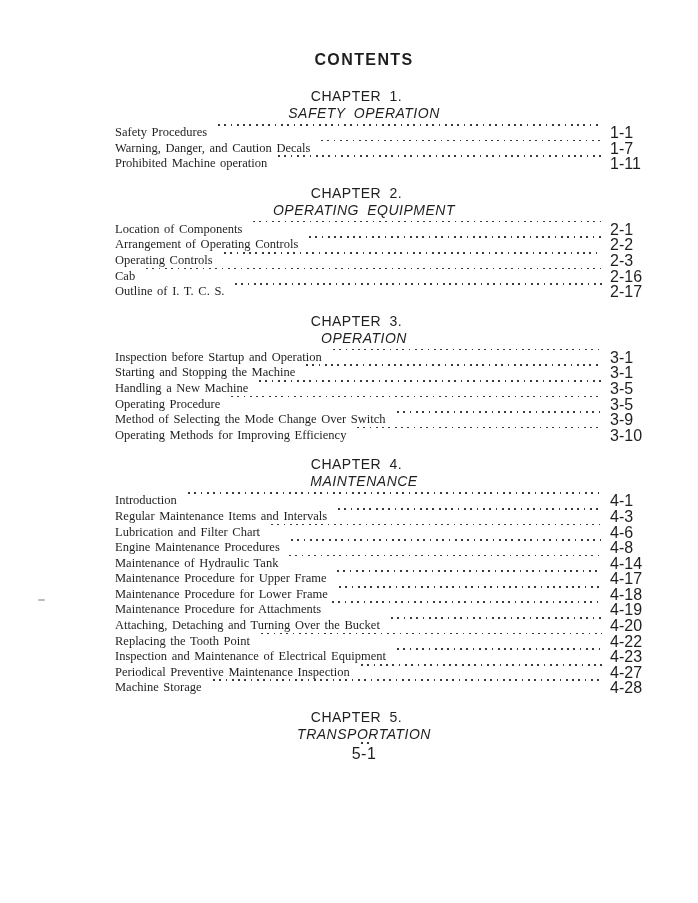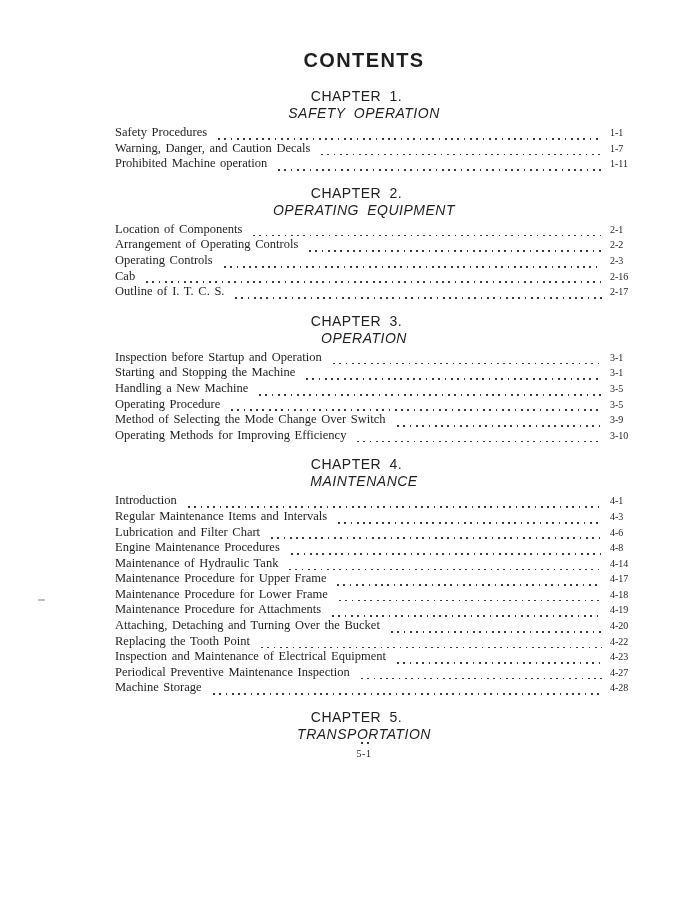--- a/index.html
+++ b/index.html
@@ -11,56 +11,56 @@
     position: relative;
     overflow: hidden;
   }
   .page {
     position: absolute; inset: 0;
     padding: 50px 50px 0 80px;
     box-sizing: border-box;
   }
   .doc-title {
     font-family: "Liberation Sans", sans-serif;
-    font-size: 20px; line-height: 20px;
+    font-size: 16px; line-height: 20px;
     font-weight: 600;
     letter-spacing: 1.4px;
     word-spacing: 3px;
     text-align: center;
     margin: 0 0 18px 0;
   }
   .chapter-heading {
     display: flex; align-items: center;
     font-family: "Liberation Sans", sans-serif;
     font-size: 14px; line-height: 17px;
     letter-spacing: 0.5px;
     margin: 13px 0 3px 0;
     flex-direction: column;
   }
   .chapter:first-child .chapter-heading { margin-top: 0; }
   .ch-label { white-space: nowrap; margin-right: 15px; word-spacing: 4px; }
   .ch-title { white-space: nowrap; word-spacing: 4px; font-style: italic; }
   .entries { padding-left: 35px; }
   .entry {
-    display: flex; align-items: flex-end;
+    display: flex; align-items: flex-start;
     font-size: 12.5px; line-height: 15.6px;
   }
   .entry-label { white-space: nowrap; word-spacing: 1.5px; }
   .leader {
     flex: 1 1 auto; min-width: 10px;
     height: 1.7px;
     margin: 0 8px 0 11px;
     transform: translateY(-1px);
     background-image: repeating-linear-gradient(to right,
       #3a3a3a 0, #3a3a3a 1.7px, transparent 1.7px, transparent 6.3px);
   }
   .page-num {
     flex: 0 0 38px;
-    font-family: Liberation Serif, serif;
-    font-size: 10px;
+    font-family: Liberation Sans, sans-serif;
+    font-size: 16px;
     text-align: left;
     white-space: nowrap;
   }
   .chapter-heading .leader { margin-left: 12px; }
   .artifact-dash {
     position: absolute; left: 38px; top: 599px;
     width: 7px; height: 2px;
     background: #bdbdbd; border-radius: 1px;
   }
 </style>

